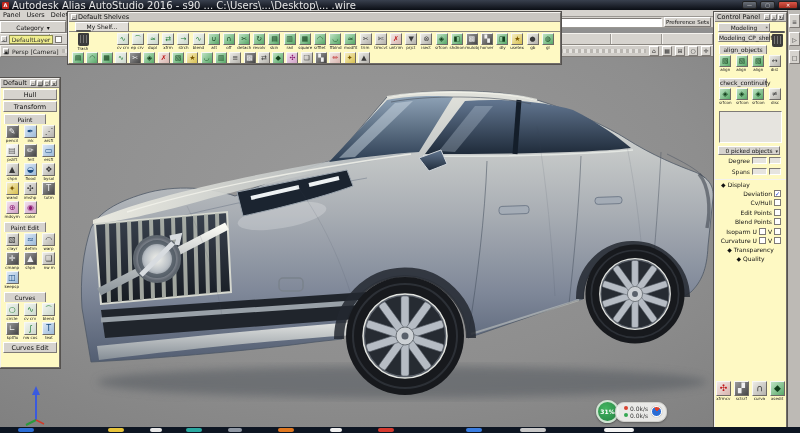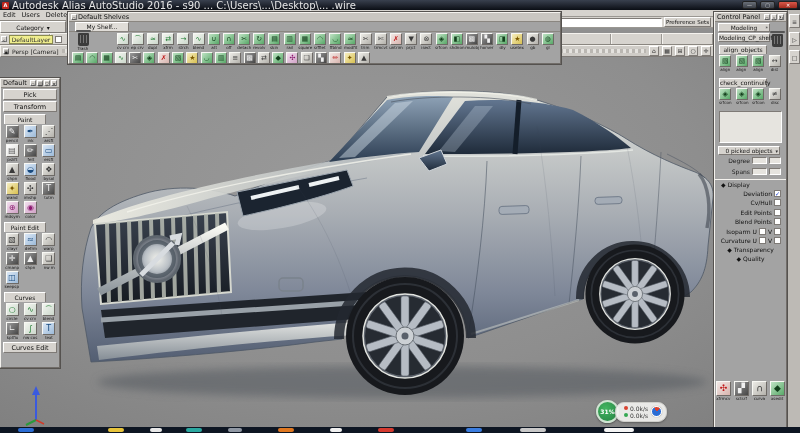--- a/index.html
+++ b/index.html
@@ -1,19 +1,19 @@
 <!DOCTYPE html>
 <html><head>
 <meta charset="utf-8">
 <style>
   *{margin:0;padding:0;box-sizing:border-box;font-family:"DejaVu Sans",sans-serif;}
   html,body{width:800px;height:433px;overflow:hidden;background:#8f8f8f;position:relative;}
   .abs{position:absolute;}
   
-  .panel{position:absolute;background:#a3a3a3;border:1px solid;border-color:#f4f2ee #716d69 #716d69 #f4f2ee;box-shadow:0 0 0 1px #55524f;}
+  .panel{position:absolute;background:#fef9c3;border:1px solid;border-color:#f4f2ee #716d69 #716d69 #f4f2ee;box-shadow:0 0 0 1px #55524f;}
   .raised{border:1px solid;border-color:#ffffff #7e7a76 #7e7a76 #ffffff;background:#d6d3ce;}
   .sunken{border:1px solid;border-color:#7e7a76 #ffffff #ffffff #7e7a76;background:#e6e4df;}
   .tbar{background:#c9c6c1;border-bottom:1px solid #8a8680;display:flex;align-items:center;font-size:6.5px;color:#111;padding:0 2px;gap:1px;}
   .tbar .tt{flex:1;white-space:nowrap;overflow:hidden;}
   .wicon{width:6px;height:6px;font-size:5px;line-height:6px;text-align:center;color:#222;background:#d6d3ce;border:1px solid;border-color:#fff #777 #777 #fff;}
   
   #titlebar{left:0;top:0;width:800px;height:10px;background:linear-gradient(#39404e,#0b0e15);display:flex;align-items:center;gap:3px;padding:0 2px;z-index:4;}
   #titlebar .appico{width:7px;height:7px;background:#c0251c;color:#fff;font-size:5px;line-height:7px;text-align:center;font-weight:bold;border-radius:1px;}
   #titlebar .ttl{color:#e6e6e6;font-size:10px;white-space:nowrap;overflow:hidden;flex:1;}
   .wbtn{height:8px;width:15px;font-size:5px;line-height:7px;text-align:center;color:#ddd;background:linear-gradient(#6a6f78,#3a3e46);border:1px solid #222;border-radius:2px;}
@@ -232,21 +232,21 @@
 <div id="titlebar" class="abs">
   <div class="appico">A</div>
   <div class="ttl">Autodesk Alias AutoStudio 2016 - s90 ...  C:\Users\...\Desktop\... .wire</div>
   <div class="wbtn">—</div>
   <div class="wbtn">▢</div>
   <div class="wbtn close">✕</div>
 </div>
 
 <div id="menubar" class="abs">
 
-    <span class="mitem">Edit</span>
+    <span class="mitem">Panel</span>
 
     <span class="mitem">Users</span>
 
     <span class="mitem">Delete</span>
 
     <span class="mitem">Layouts</span>
 
 </div>
 
 <div id="promptrow" class="abs">
@@ -288,21 +288,21 @@
 
       <span class="wicon">▫</span>
 
       <span class="wicon">▤</span>
 
       <span class="wicon">▽</span>
 
       <span class="wicon">✕</span>
 
   </div>
-  <div class="pbar raised">Pick</div>
+  <div class="pbar raised">Hull</div>
   <div class="pbar raised">Transform</div>
   <div class="ptab raised">Paint</div>
   <div class="grid3">
 
       <div class="cell p">
         <div class="ic tk">✎</div>
         <div class="tl">pencil</div>
       </div>
 
       <div class="cell p">

